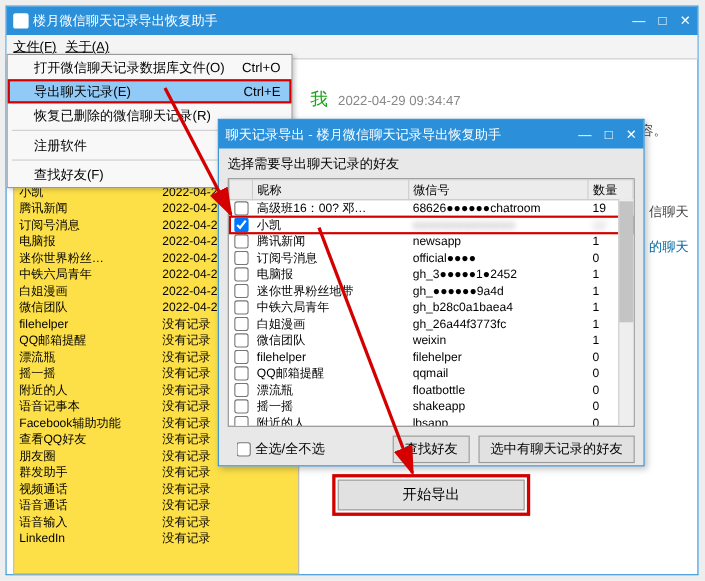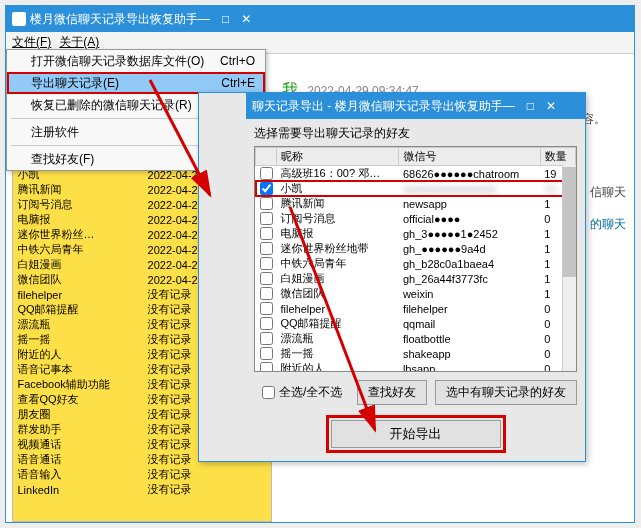--- a/index.html
+++ b/index.html
@@ -1,37 +1,37 @@
 <!DOCTYPE html>
 <html><head>
 <meta charset="utf-8">
 <style>
   * { box-sizing: border-box; margin: 0; padding: 0; font-family: "Microsoft YaHei", sans-serif; font-size: 12px; }
   body { background: #eee; width: 641px; height: 528px; overflow: hidden; position: relative; }
   .main-window { position: absolute; left: 5px; top: 5px; width: 630px; height: 518px; background: #fff; border: 1px solid #2b90d9; }
-  .titlebar { height: 26px; background: #2b90d9; color: #fff; display: flex; align-items: center; padding: 0 6px; justify-content: flex-start; }
+  .titlebar { height: 26px; background: #2b90d9; color: #fff; display: flex; align-items: center; padding: 0 6px; justify-content: space-between; }
   .titlebar .title { display: flex; align-items: center; gap: 4px; }
   .titlebar .icon-box { width: 14px; height: 14px; background: #fff; border-radius: 2px; }
   .win-btns { display: flex; gap: 12px; font-size: 13px; }
   .menubar { height: 22px; background: #f4f4f4; border-bottom: 1px solid #ccc; display: flex; align-items: center; padding: 0 6px; gap: 8px; text-decoration: underline; }
   .menubar span { cursor: default; }
   .dropdown { position: absolute; left: 6px; top: 49px; width: 260px; background: #f8f8f8; border: 1px solid #999; box-shadow: 2px 2px 4px rgba(0,0,0,.2); z-index: 10; }
   .dropdown .item { height: 22px; display: flex; align-items: center; justify-content: space-between; padding: 0 10px 0 24px; }
   .dropdown .item.highlight { background: #91c9f7; border: 2px solid #d40000; padding: 0 8px 0 22px; height: 22px; }
   .dropdown .sep { height: 1px; background: #ccc; margin: 2px 4px; }
   .content { position: absolute; left: 0; right: 0; top: 50px; bottom: 0; display: flex; }
   .left-pane { width: 260px; margin-top: 74px; border: 1px solid #bbb; margin-left: 6px; background: #fde047; overflow: hidden; }
   .left-pane table { width: 100%; border-collapse: collapse; }
   .left-pane th { background: #ececec; border: 1px solid #ccc; padding: 2px 4px; text-align: left; font-weight: normal; font-size: 11px; }
   .left-pane td { border: 0; padding: 0 4px; font-size: 11px; height: 15px; white-space: nowrap; overflow: hidden; }
   .right-pane { flex: 1; padding: 24px 10px 10px 10px; position: relative; }
   .right-pane .me-line { color: #888; }
   .right-pane .me { color: #18a418; font-size: 16px; margin-right: 6px; }
   .right-pane .desc { margin-top: 10px; color: #444; font-size: 12px; }
-  .dialog { position: absolute; left: 198px; top: 92px; width: 388px; height: 370px; background: #e8e8e8; border: 1px solid #2b90d9; z-index: 20; box-shadow: 2px 2px 6px rgba(0,0,0,.25); padding-left: 47px; }
+  .dialog { position: absolute; left: 198px; top: 108px; width: 388px; height: 316px; background: #e8e8e8; border: 1px solid #2b90d9; z-index: 20; box-shadow: 2px 2px 6px rgba(0,0,0,.25); }
   .dialog .titlebar { background: #2b90d9; }
   .dialog .body { padding: 6px 8px; }
   .dialog .hint { margin-bottom: 4px; }
   .dialog .list { background: #fff; border: 1px solid #888; height: 226px; overflow: hidden; position: relative; }
   .dialog table { width: 100%; border-collapse: collapse; }
   .dialog th { background: #ececec; border: 1px solid #ccc; padding: 1px 4px; text-align: left; font-weight: normal; font-size: 11px; }
   .dialog td { padding: 0 4px; font-size: 11px; height: 15px; white-space: nowrap; overflow: hidden; }
   .dialog td.cb { width: 18px; }
   .dialog td input[type=checkbox] { vertical-align: middle; }
   .dialog .row-highlight { outline: 2px solid #d40000; outline-offset: -1px; }

